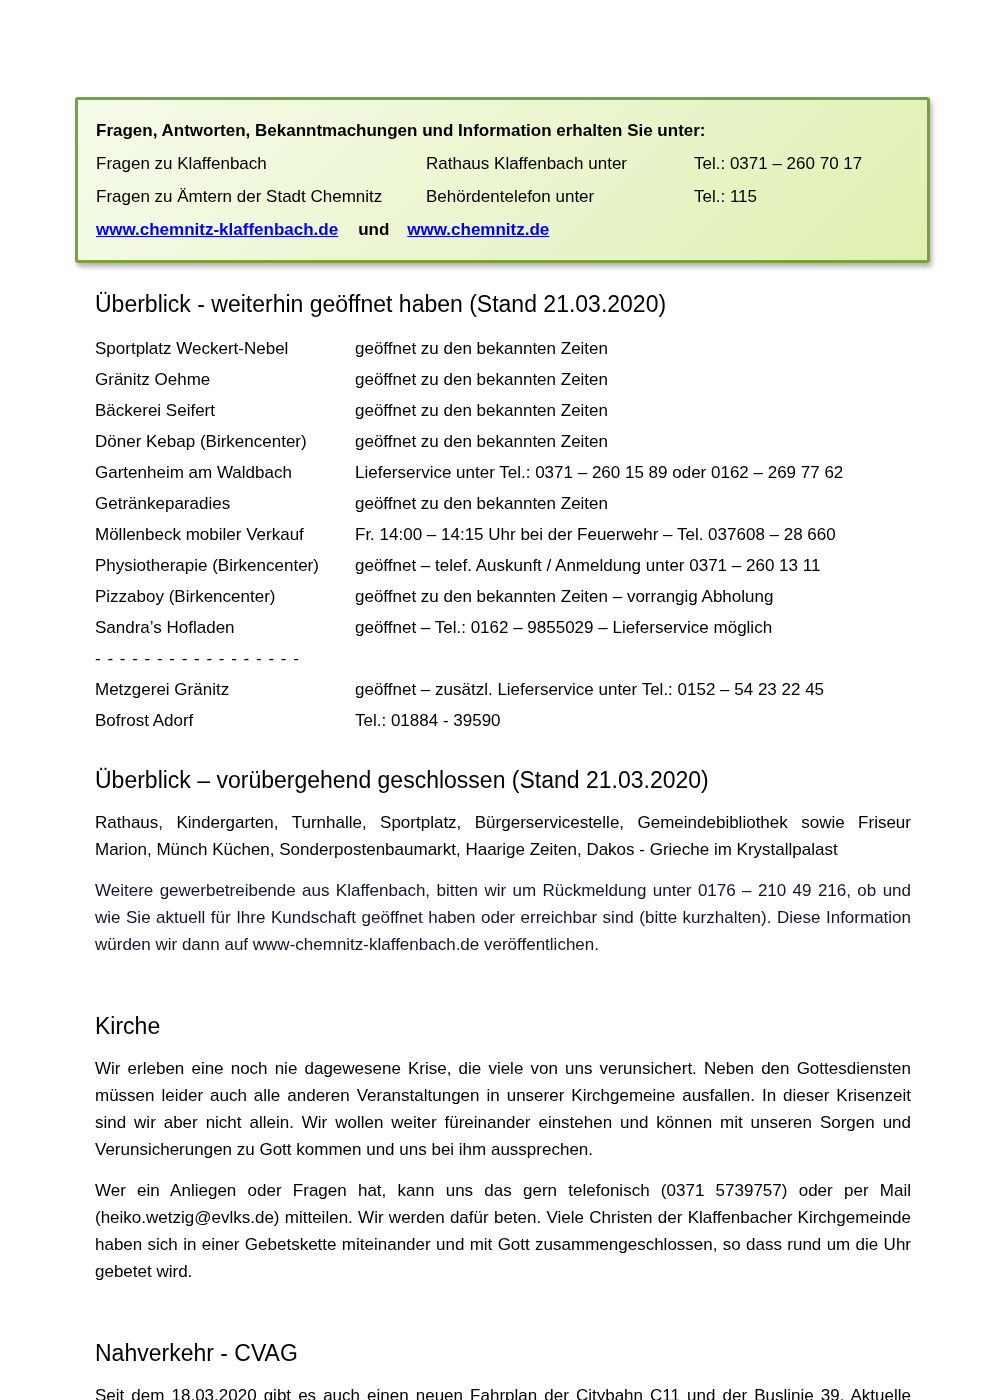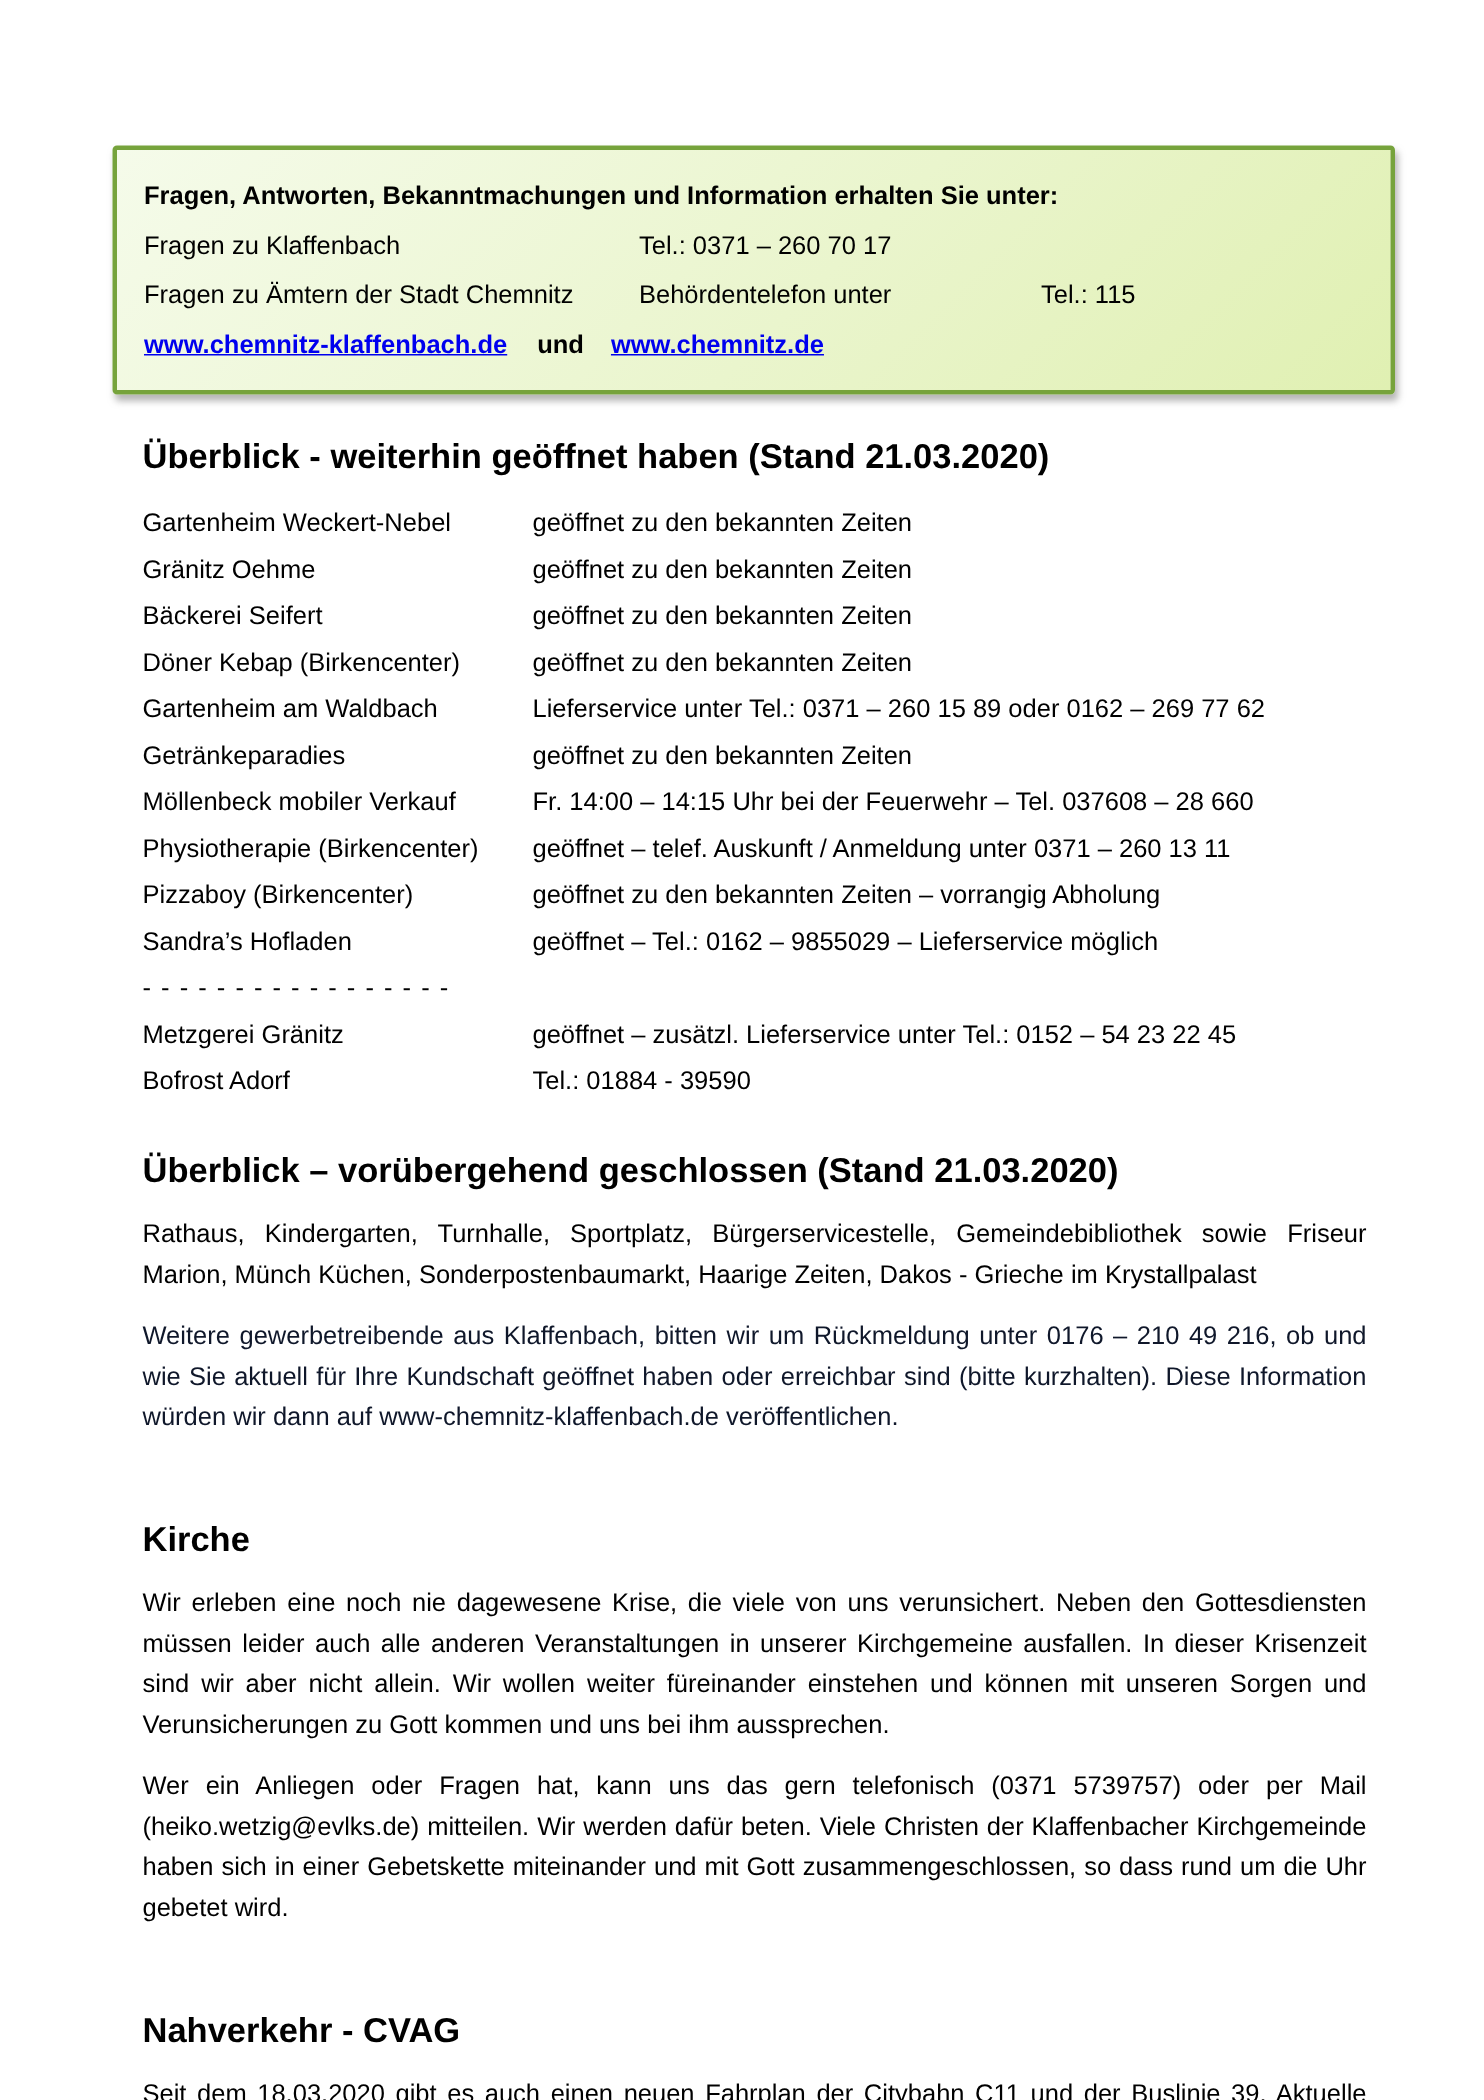--- a/index.html
+++ b/index.html
@@ -66,21 +66,21 @@
 
   
   .content {
     position: absolute;
     left: 95px;
     top: 248px;
     width: 816px;
   }
   h2.section-title {
     font-size: 23px;
-    font-weight: bold;
+    font-weight: normal;
     margin: 0 0 15px 0;
     line-height: 28px;
   }
   .entry-row {
     display: grid;
     grid-template-columns: 260px 1fr;
     font-size: 17px;
     line-height: 31px;
     white-space: nowrap;
   }
@@ -105,20 +105,21 @@
 </head>
 <body>
 
 <div class="page">
 
   <div class="info-box">
     <div class="box-title">Fragen, Antworten, Bekanntmachungen und Information erhalten Sie unter:</div>
 
     <div class="info-row">
       <span>Fragen zu Klaffenbach</span>
+      <span>Rathaus Klaffenbach unter</span>
       <span>Tel.: 0371 – 260 70 17</span>
     </div>
 
     <div class="info-row">
       <span>Fragen zu Ämtern der Stadt Chemnitz</span>
       <span>Behördentelefon unter</span>
       <span>Tel.: 115</span>
     </div>
 
     <div class="internet-line">
@@ -126,21 +127,21 @@
       <span class="conj">und</span>
       <a class="link">www.chemnitz.de</a>
     </div>
   </div>
 
   <div class="content">
 
     <h2 class="section-title">Überblick - weiterhin geöffnet haben (Stand 21.03.2020)</h2>
 
     <div class="entry-row">
-      <span>Gartenheim Weckert-Nebel</span>
+      <span>Sportplatz Weckert-Nebel</span>
       <span>geöffnet zu den bekannten Zeiten</span>
     </div>
     <div class="entry-row">
       <span>Gränitz Oehme</span>
       <span>geöffnet zu den bekannten Zeiten</span>
     </div>
     <div class="entry-row">
       <span>Bäckerei Seifert</span>
       <span>geöffnet zu den bekannten Zeiten</span>
     </div>

